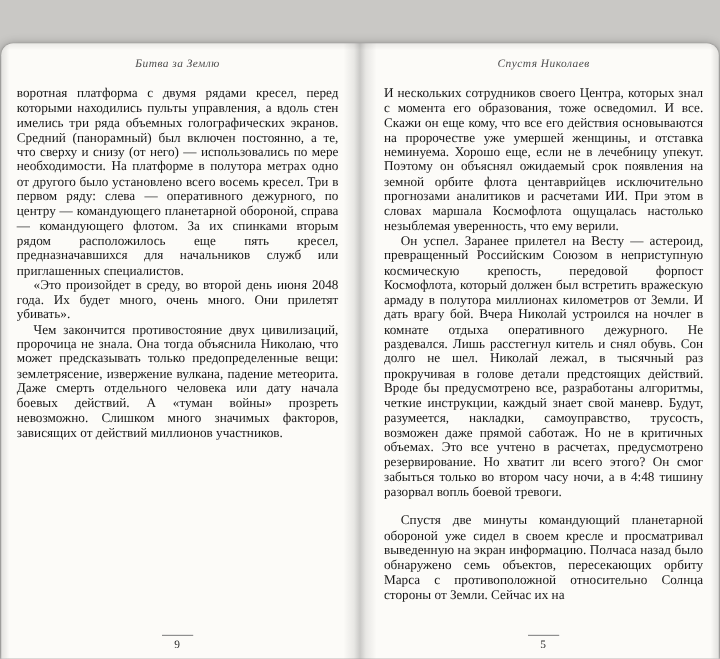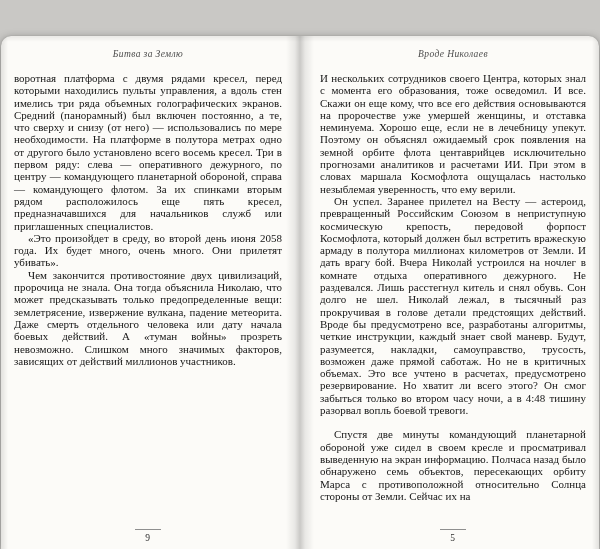--- a/index.html
+++ b/index.html
@@ -89,31 +89,31 @@
 </style>
 </head>
 <body>
 
 <div class="book">
 
   <div class="page left">
     <div class="running-header">Битва за Землю</div>
     <div class="page-text">
       <p class="cont">воротная платформа с двумя рядами кресел, перед которыми находились пульты управления, а вдоль стен имелись три ряда объемных голографических экранов. Средний (панорамный) был включен постоянно, а те, что сверху и снизу (от него) — использовались по мере необходимости. На платформе в полутора метрах одно от другого было установлено всего восемь кресел. Три в первом ряду: слева — оперативного дежурного, по центру — командующего планетарной обороной, справа — командующего флотом. За их спинками вторым рядом расположилось еще пять кресел, предназначавшихся для начальников служб или приглашенных специалистов.</p>
-      <p class="ind">«Это произойдет в среду, во второй день июня 2058 года. Их будет много, очень много. Они прилетят убивать».</p>
+      <p class="ind">«Это произойдет в среду, во второй день июня 2048 года. Их будет много, очень много. Они прилетят убивать».</p>
       <p class="ind">Чем закончится противостояние двух цивилизаций, пророчица не знала. Она тогда объяснила Николаю, что может предсказывать только предопределенные вещи: землетрясение, извержение вулкана, падение метеорита. Даже смерть отдельного человека или дату начала боевых действий. А «туман войны» прозреть невозможно. Слишком много значимых факторов, зависящих от действий миллионов участников.</p>
     </div>
     <div class="page-footer">
       <div class="footer-rule"></div>
       <div class="page-num">9</div>
     </div>
   </div>
 
   <div class="page right">
-    <div class="running-header">Вроде Николаев</div>
+    <div class="running-header">Спустя Николаев</div>
     <div class="page-text">
       <p class="cont">И нескольких сотрудников своего Центра, которых знал с момента его образования, тоже осведомил. И все. Скажи он еще кому, что все его действия основываются на пророчестве уже умершей женщины, и отставка неминуема. Хорошо еще, если не в лечебницу упекут. Поэтому он объяснял ожидаемый срок появления на земной орбите флота центаврийцев исключительно прогнозами аналитиков и расчетами ИИ. При этом в словах маршала Космофлота ощущалась настолько незыблемая уверенность, что ему верили.</p>
       <p class="ind">Он успел. Заранее прилетел на Весту — астероид, превращенный Российским Союзом в неприступную космическую крепость, передовой форпост Космофлота, который должен был встретить вражескую армаду в полутора миллионах километров от Земли. И дать врагу бой. Вчера Николай устроился на ночлег в комнате отдыха оперативного дежурного. Не раздевался. Лишь расстегнул китель и снял обувь. Сон долго не шел. Николай лежал, в тысячный раз прокручивая в голове детали предстоящих действий. Вроде бы предусмотрено все, разработаны алгоритмы, четкие инструкции, каждый знает свой маневр. Будут, разумеется, накладки, самоуправство, трусость, возможен даже прямой саботаж. Но не в критичных объемах. Это все учтено в расчетах, предусмотрено резервирование. Но хватит ли всего этого? Он смог забыться только во втором часу ночи, а в 4:48 тишину разорвал вопль боевой тревоги.</p>
       <p class="ind gap">Спустя две минуты командующий планетарной обороной уже сидел в своем кресле и просматривал выведенную на экран информацию. Полчаса назад было обнаружено семь объектов, пересекающих орбиту Марса с противоположной относительно Солнца стороны от Земли. Сейчас их на</p>
     </div>
     <div class="page-footer">
       <div class="footer-rule"></div>
       <div class="page-num">5</div>
     </div>
   </div>

